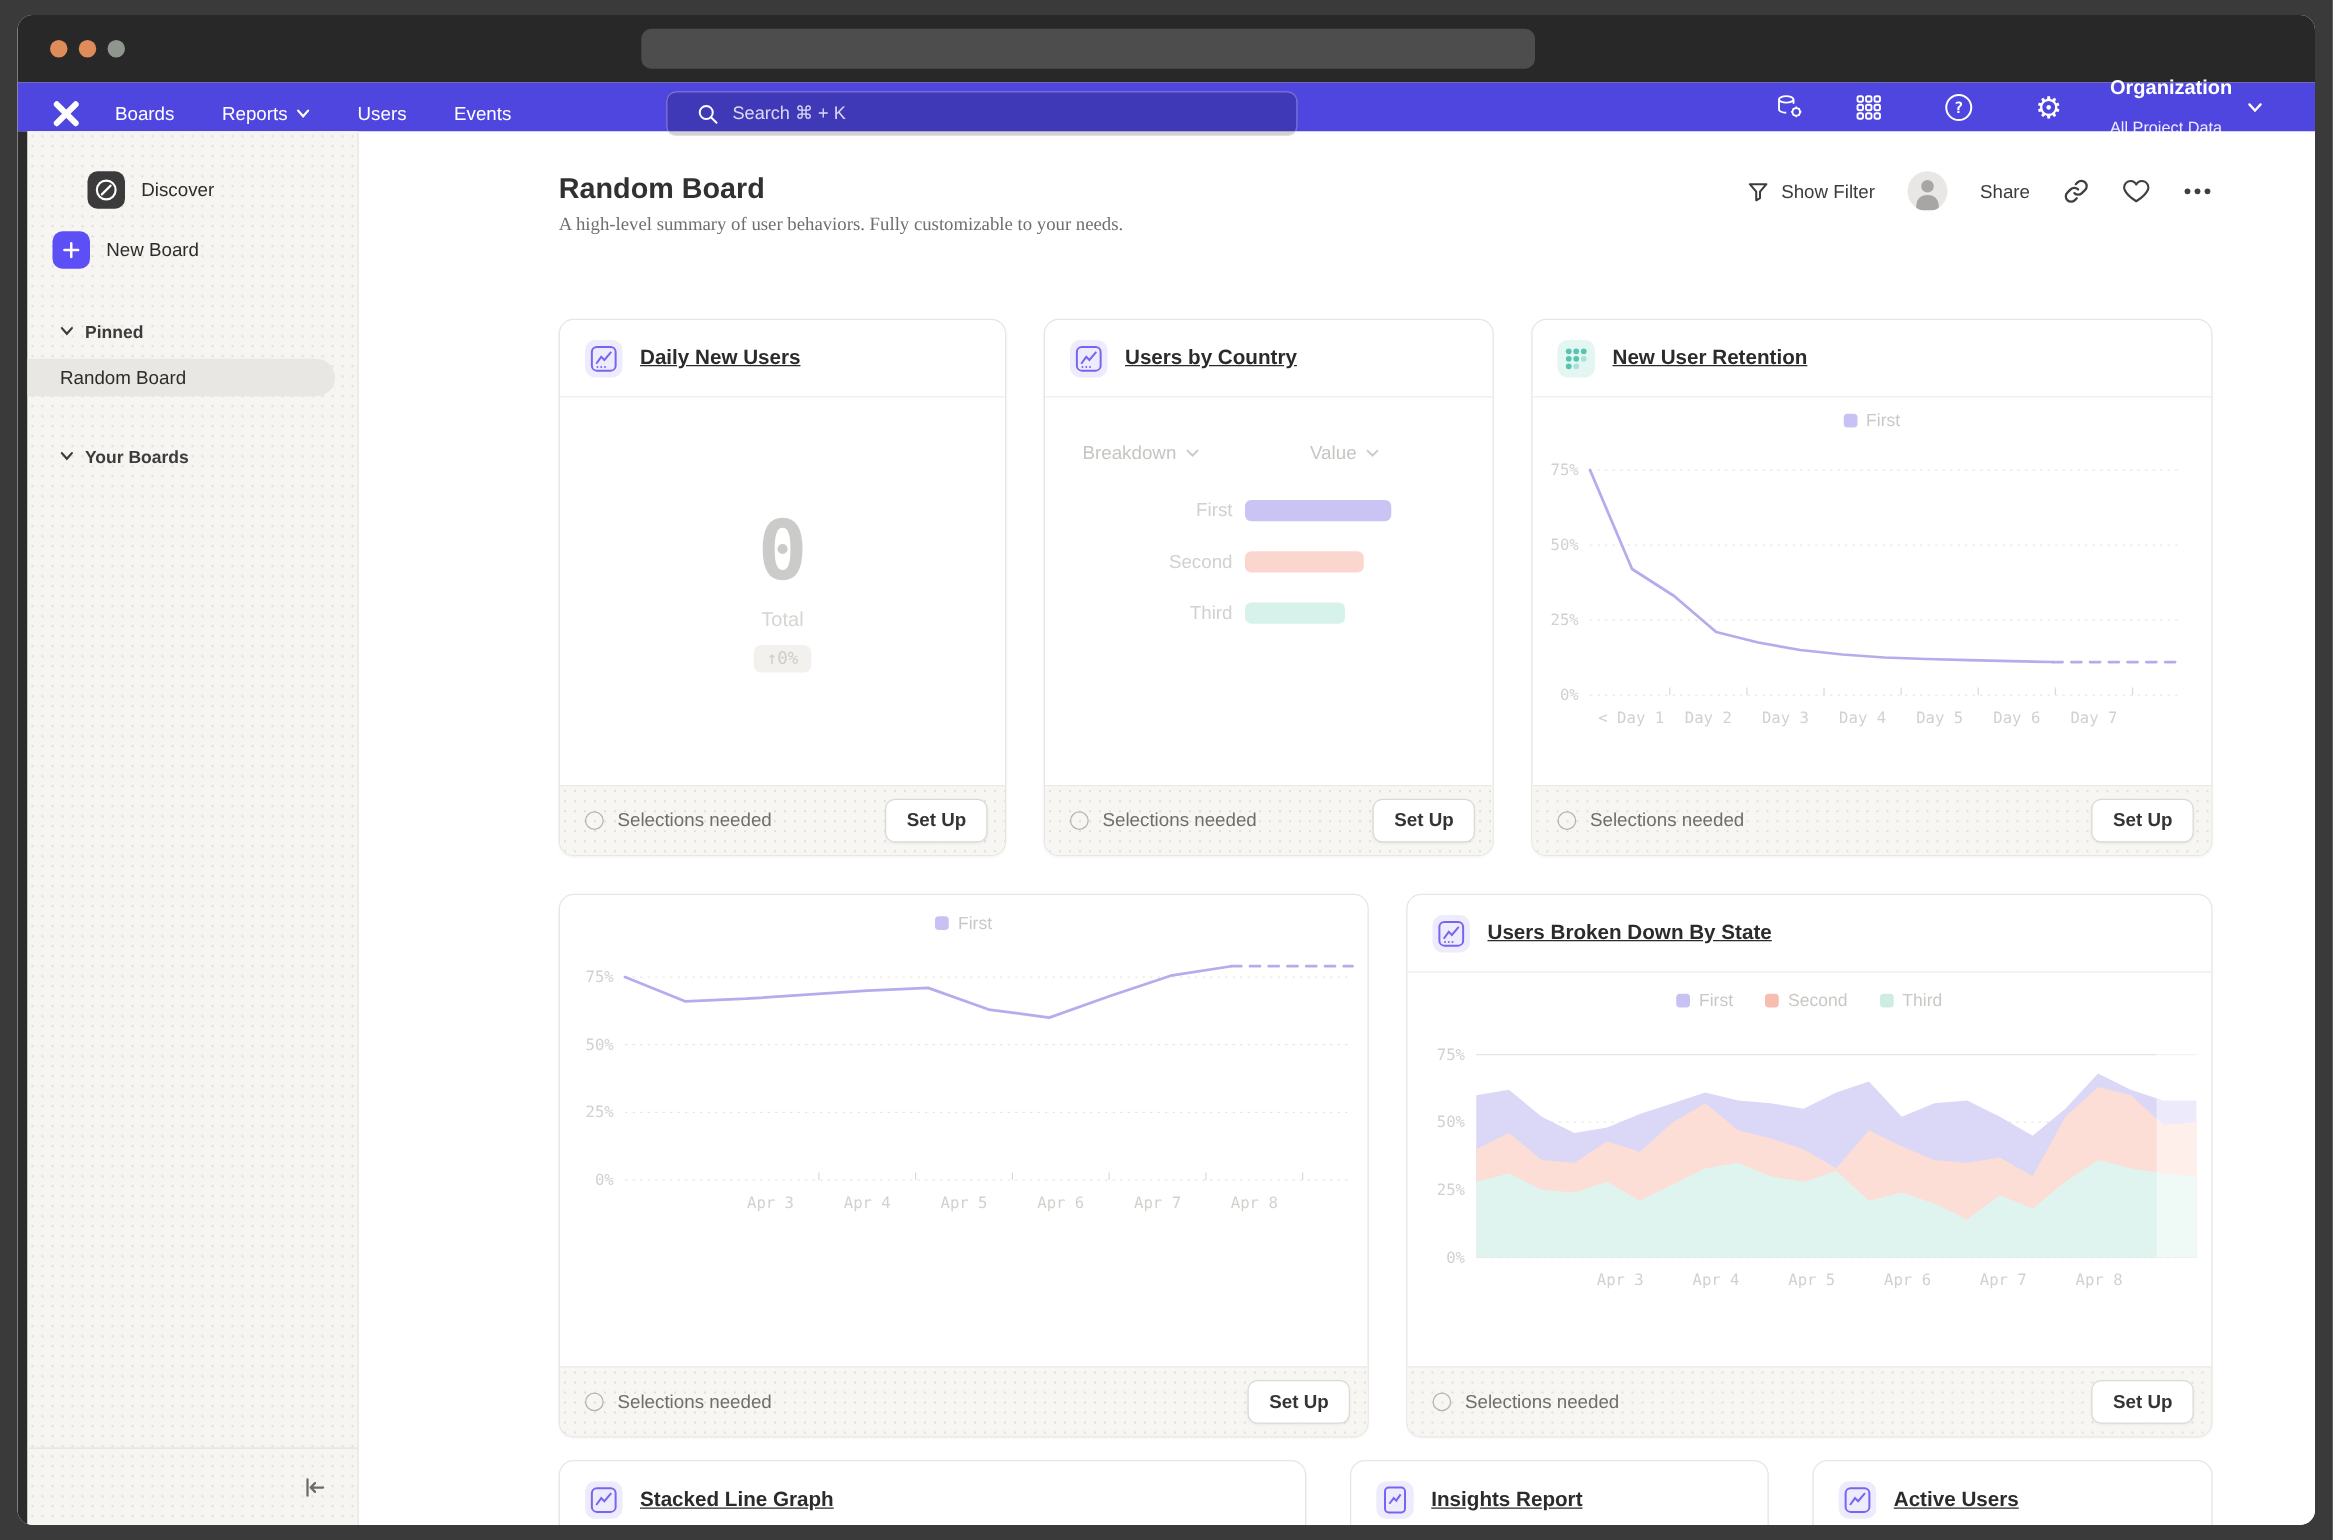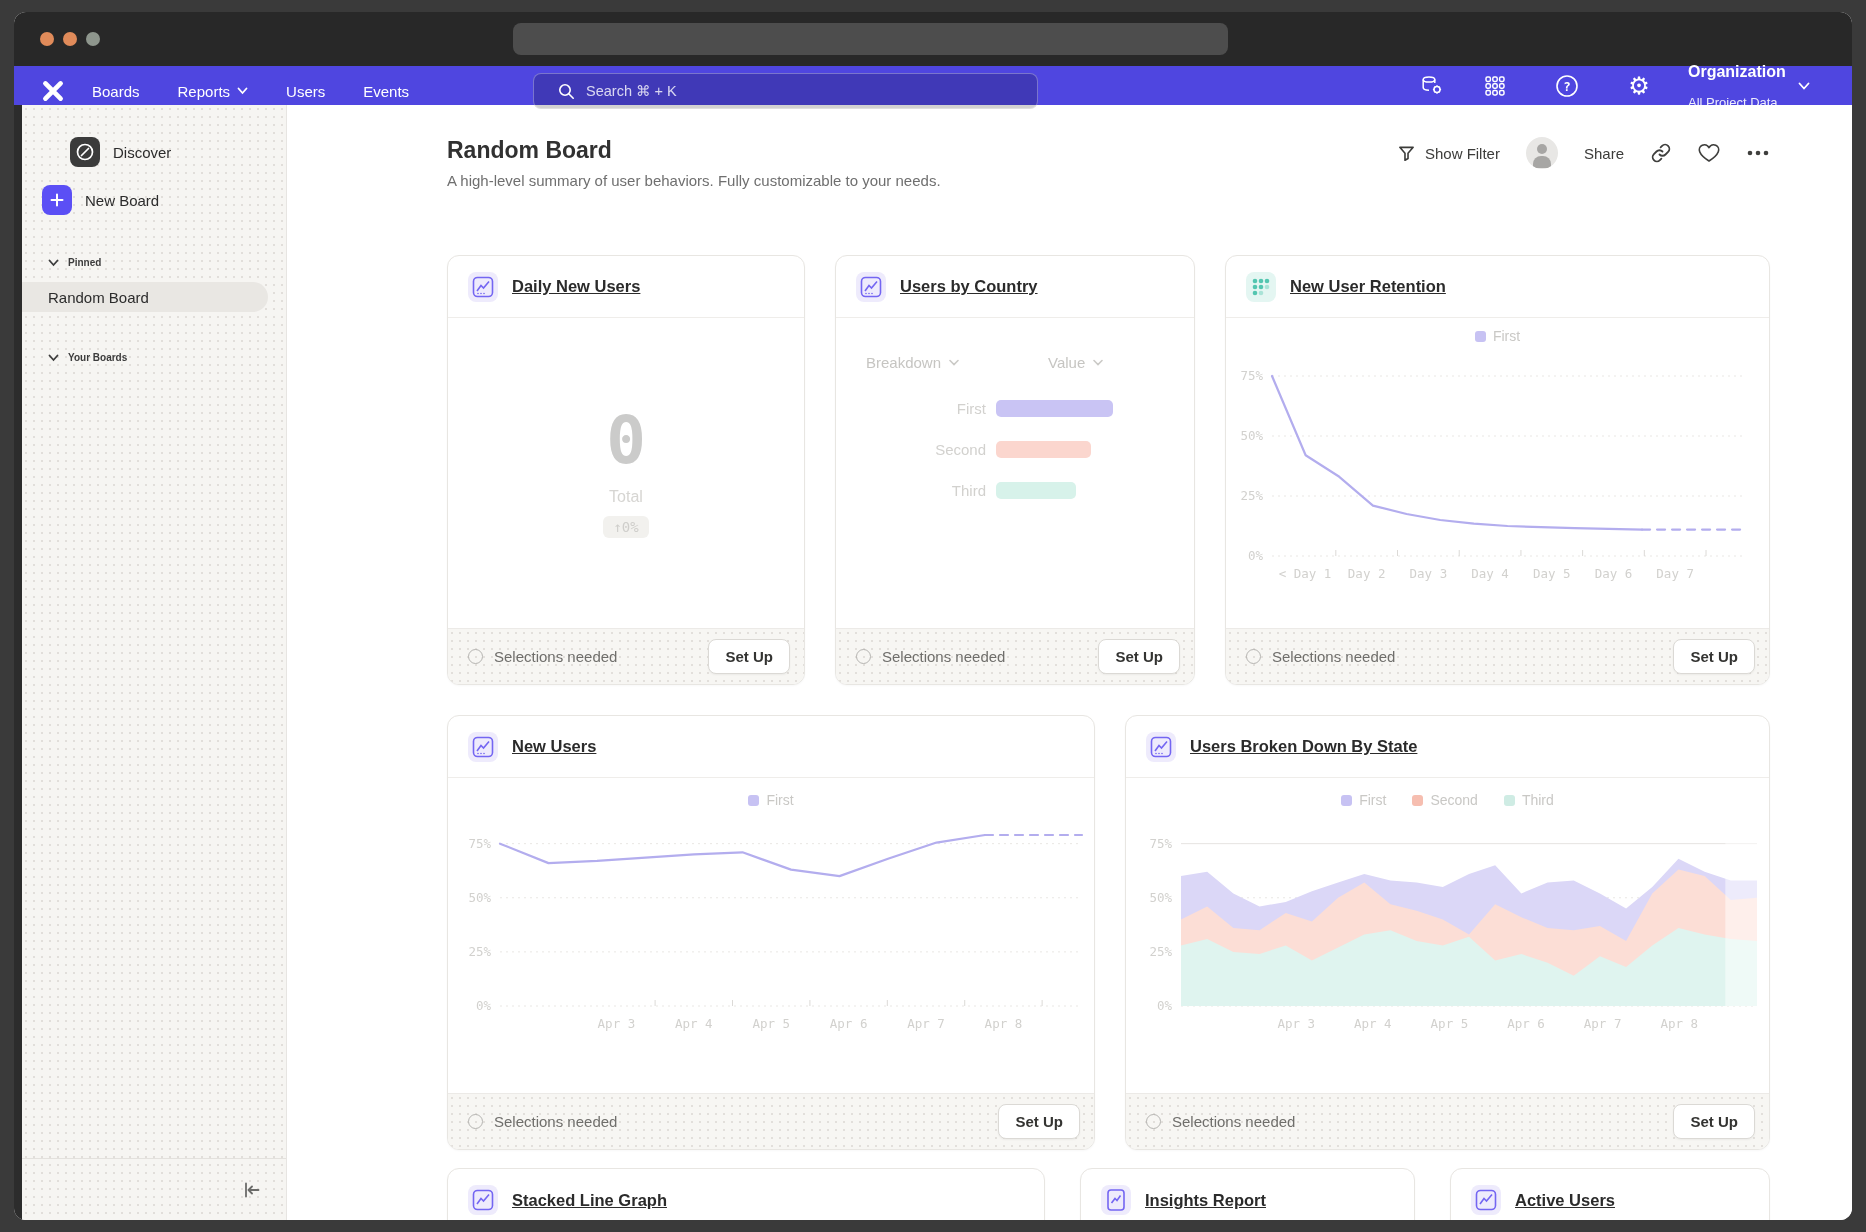--- a/index.html
+++ b/index.html
@@ -38,31 +38,31 @@
   .leftrail{width:8px;background:#2c2c2c;flex:0 0 auto;}
   .sidebar{width:265px;flex:0 0 auto;background:#f6f5f2;border-right:1px solid #e7e5e2;position:relative;
            background-image:radial-gradient(circle,#e1deda 1px,transparent 1.01px);background-size:8px 8px;}
   .side-item{display:flex;align-items:center;gap:13px;margin-left:20px;height:34px;margin-top:14px;cursor:pointer;}
   .side-item:first-child{margin-top:30px;padding-left:28px;}
   .side-ic{width:30px;height:30px;border-radius:8px;display:flex;align-items:center;justify-content:center;flex:0 0 auto;}
   .ic-discover{background:#3b3b3b;}
   .ic-newboard{background:#5b4ff5;}
   .side-label{font-size:15px;color:#2c2c2c;font-weight:500;}
   .side-section{display:flex;align-items:center;gap:9px;margin-left:26px;margin-top:40px;cursor:pointer;}
-  .side-section-label{font-size:10px;font-weight:700;color:#3c3c3c;}
+  .side-section-label{font-size:14px;font-weight:700;color:#3c3c3c;}
   .side-pill{margin-top:14px;width:246px;height:30px;background:#e9e7e3;border-radius:0 15px 15px 0;
              display:flex;align-items:center;padding-left:26px;cursor:pointer;}
   .side-pill span{font-size:15px;color:#2c2c2c;}
   .side-foot{position:absolute;left:0;right:0;bottom:0;height:62px;border-top:1px solid #e3e1dd;
              display:flex;align-items:center;justify-content:flex-end;padding-right:24px;}
   
   .main{flex:1;background:#fff;padding:32px 82px 0 160px;overflow:hidden;}
   .board-head{display:flex;justify-content:space-between;align-items:flex-start;}
   .board-title{font-size:23px;font-weight:700;color:#313131;margin:0;}
-  .board-sub{font-size:15px;color:#6f6f6f;margin-top:8px;}
+  .board-sub{font-size:15px;color:#6f6f6f;margin-top:8px;font-family:Liberation Serif, serif;}
   .head-actions{display:flex;align-items:center;gap:26px;}
   .act{display:flex;align-items:center;gap:9px;cursor:pointer;font-size:15px;font-weight:500;color:#3c3c3a;}
   .avatar{width:32px;height:32px;border-radius:50%;background:#e8e7e5;position:relative;overflow:hidden;cursor:pointer;}
   .avatar .hd{position:absolute;left:11px;top:7px;width:10px;height:10px;border-radius:50%;background:#a7a6a4;}
   .avatar .bd{position:absolute;left:7px;top:19px;width:18px;height:12px;border-radius:8px 8px 0 0;background:#a7a6a4;}
   
   .cards-row{display:flex;gap:30px;margin-top:66px;}
   .cards-row.r2{margin-top:30px;}
   .cards-row.r3{margin-top:18px;gap:35px;}
   .card{background:#fff;border:1px solid #e8e6e2;border-radius:12px;display:flex;flex-direction:column;
@@ -409,32 +409,20 @@
               <span class="status-circle"></span>
               <span class="status-text">Selections needed</span>
               <button class="setup-btn">Set Up</button>
             </div>
           </div>
         </div>
 
         <div class="cards-row r2">
 
           <div class="card" style="width:648px;height:435px">
-            <div class="card-head">
-              <span class="card-ic ci-purple">
-                <svg width="30" height="30" viewBox="0 0 30 30" fill="none" stroke="#7466f2" stroke-width="1.6">
-                  <rect x="5.5" y="5.5" width="19" height="19" rx="4"></rect>
-                  <path d="M9 19 L13 13.5 L15.5 16 L21 9.5"></path>
-                  <circle cx="10" cy="21.5" r="0.8" fill="#7466f2" stroke="none"></circle>
-                    <circle cx="13" cy="21.5" r="0.8" fill="#7466f2" stroke="none"></circle>
-                    <circle cx="16" cy="21.5" r="0.8" fill="#7466f2" stroke="none"></circle>
-                </svg>
-              </span>
-              <h3 class="card-title">New Users</h3>
-            </div>
             <div class="card-body">
               <div class="chart-legend" style="margin-top:12px">
                   <span class="lg-item">
                     <span class="lg-sq" style="background: rgb(199, 194, 243);"></span>
                     <span>First</span>
                   </span>
                 </div>
               <svg width="646" height="232">
                   <line x1="52" y1="33.64705882352942" x2="634" y2="33.64705882352942" stroke="#e9e7e4" stroke-width="1" stroke-dasharray="2 4"></line>
                   <text x="43" y="37.64705882352942" text-anchor="end" class="axis-label">75%</text>

